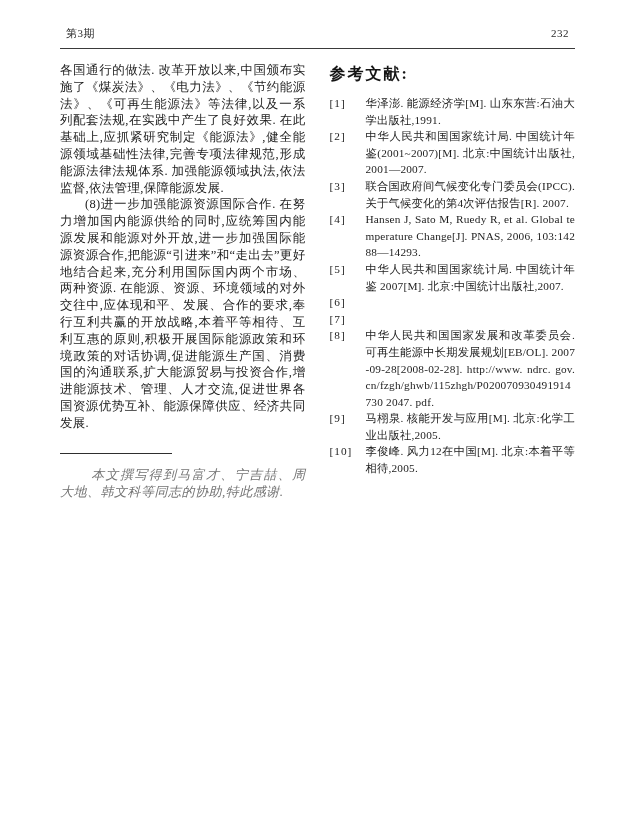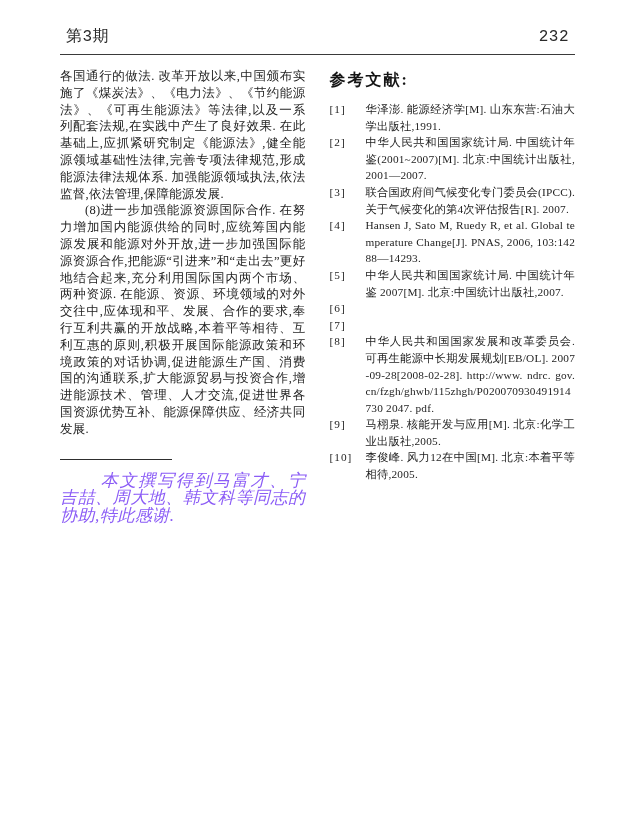--- a/index.html
+++ b/index.html
@@ -16,26 +16,25 @@
     height: 837px;
     background: #ffffff;
     padding-top: 26px;
   }
   
   .journal-header {
     margin: 0 60px;
     display: flex;
     align-items: baseline;
     justify-content: space-between;
-    font-size: 16px;
+    font-size: 11px;
     letter-spacing: 0.5px;
     padding: 0 6px 7px 6px;
     border-bottom: 1.5px solid #3a3a3a;
     color: #2a2a2a;
-    font-family: Liberation Mono, monospace;
   }
   .journal-header .running-title { letter-spacing: 1.5px; }
   
   .columns {
     margin: 13px 60px 0 60px;
     display: flex;
     gap: 24px;
   }
   .col { width: 251px; }
   .body-paragraph {
@@ -48,26 +47,26 @@
   .body-paragraph.indent { text-indent: 2em; }
   
   .footnote-rule {
     width: 112px;
     border-top: 1.2px solid #2e2e2e;
     margin-top: 21px;
     margin-bottom: 12px;
   }
   .footnote-text {
     font-style: italic;
-    font-size: 17px;
+    font-size: 13px;
     line-height: 17.5px;
     text-align: justify;
     text-indent: 2.4em;
     letter-spacing: 0.5px;
-    color: #8b5cf6;
+    color: #737373;
   }
   
   .references-heading {
     font-weight: bold;
     font-size: 16px;
     letter-spacing: 2px;
     margin: 2px 0 10px 0;
     color: #151515;
   }
   .reference-item {

